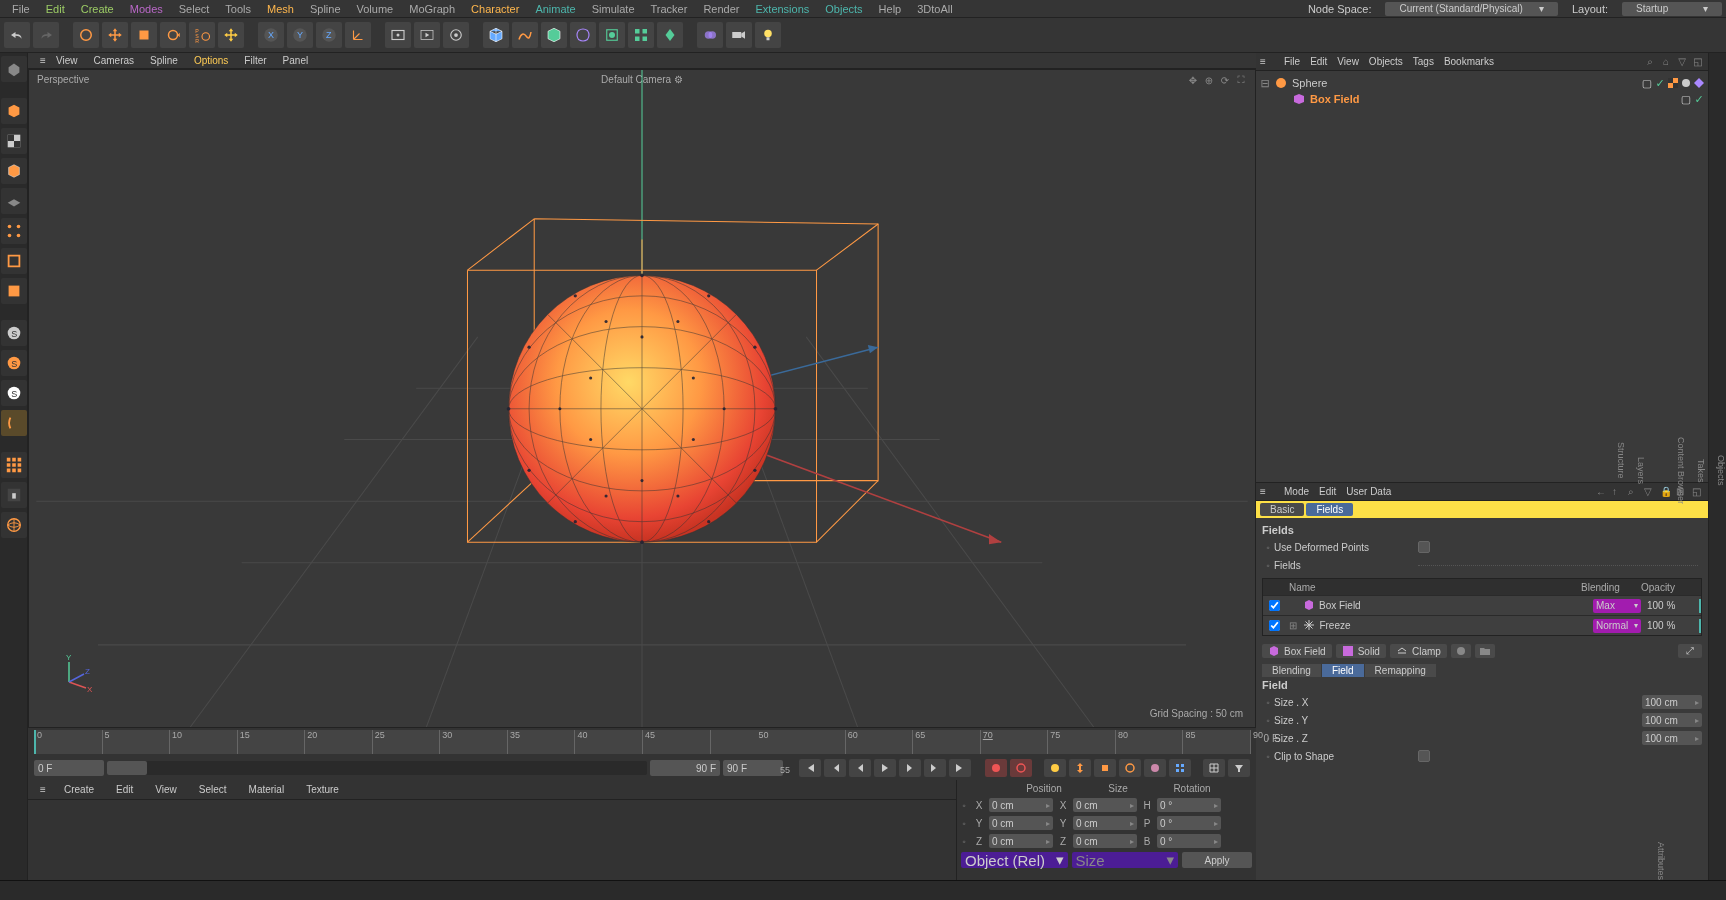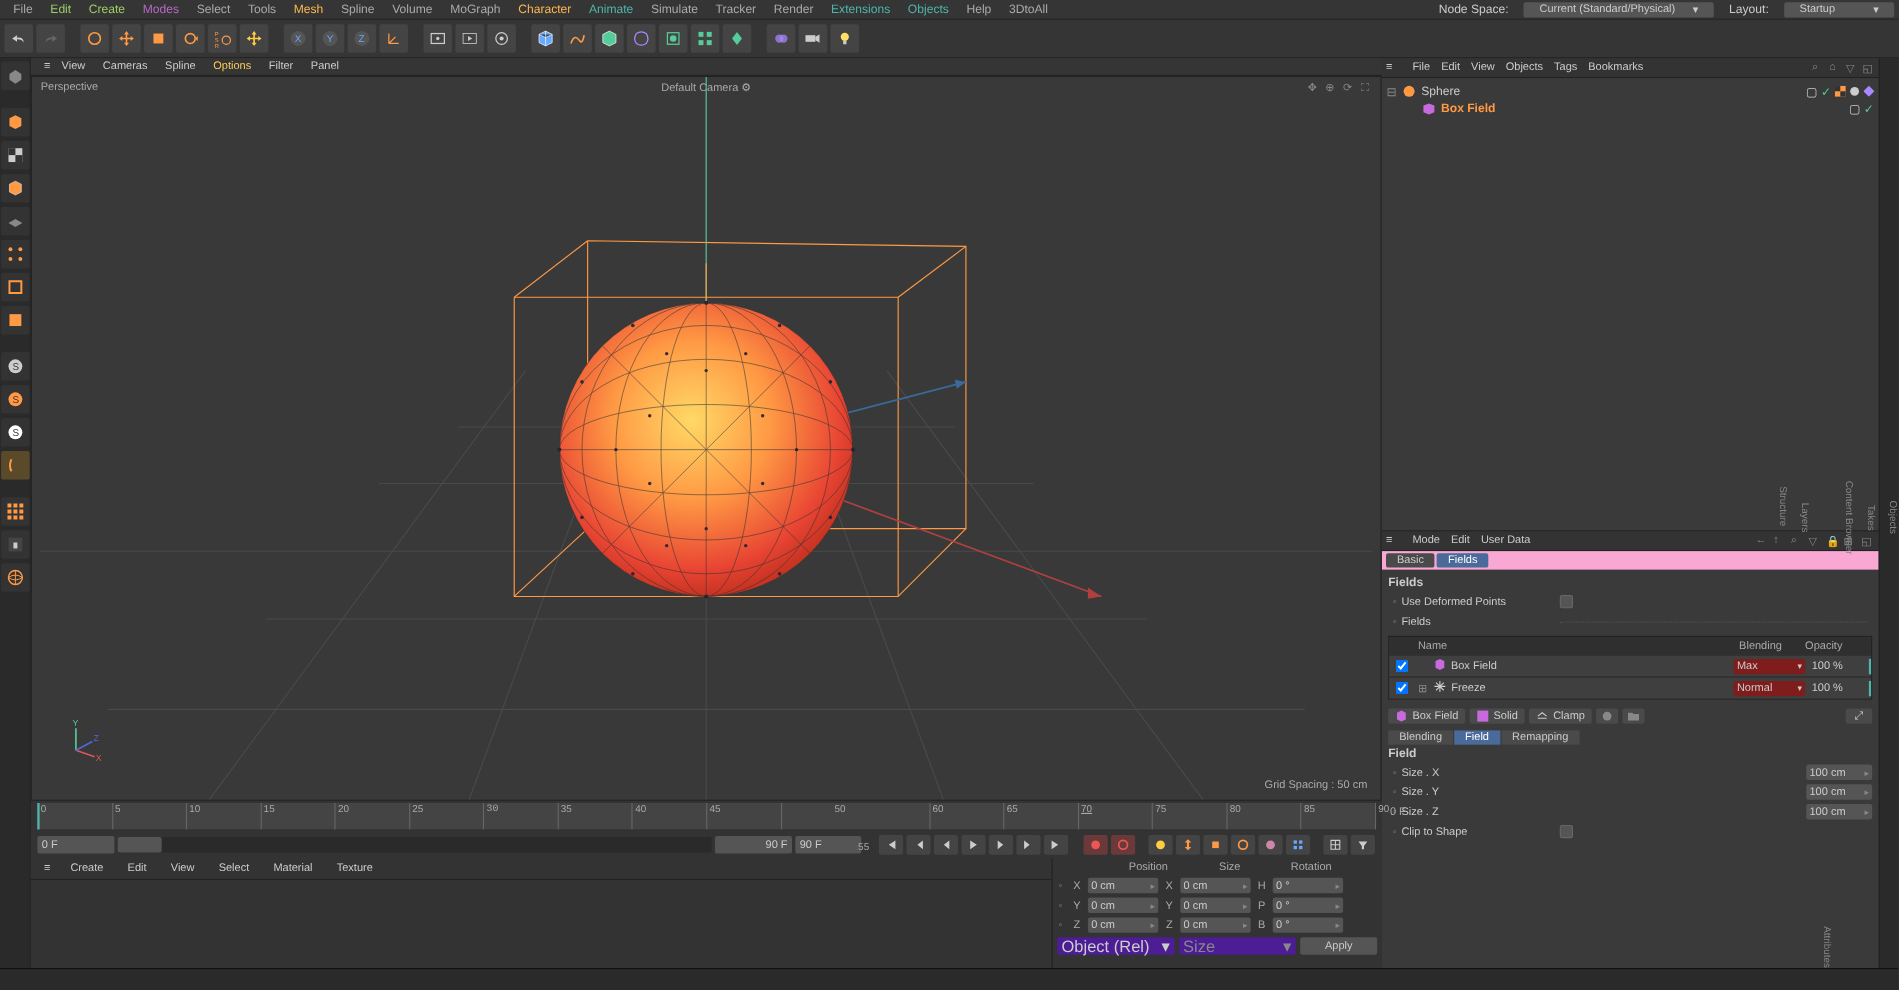--- a/index.html
+++ b/index.html
@@ -68,38 +68,38 @@
 .obj-row .oic{width:14px;height:14px;display:flex;align-items:center;justify-content:center}
 .obj-row .nm{color:#ccc}
 .obj-row .nm.sel{color:#ff9944}
 .obj-row .tog{margin-left:auto;display:flex;gap:3px}
 .obj-row .tog span{width:10px;height:10px;display:flex;align-items:center;justify-content:center}
 .attrman{flex:1;display:flex;flex-direction:column;overflow:hidden}
 .attr-menu{height:18px;display:flex;align-items:center;padding:0 4px;gap:10px;font-size:10px;border-bottom:1px solid #222}
 .attr-menu .icons{margin-left:auto;display:flex;gap:4px}
 .attr-menu .icons span{width:12px;height:12px;color:#888}
 .attr-title{height:18px;display:flex;align-items:center;padding:0 6px;background:#3a3a3a;font-size:10px;color:#ccc;gap:6px}
-.attr-tabs{display:flex;gap:2px;padding:2px 4px;background:#f9a8d4}
+.attr-tabs{display:flex;gap:2px;padding:2px 4px;background:#fde047}
 .attr-tab{padding:1px 10px;background:#4a4a4a;font-size:10px;border-radius:2px;cursor:pointer}
 .attr-tab.active{background:#4a6a9a;color:#fff}
 .attr-body{flex:1;overflow:auto;padding:4px 6px;background:#3a3a3a}
 .attr-sec-h{font-weight:bold;font-size:11px;color:#ccc;margin:2px 0}
 .attr-row{display:flex;align-items:center;height:18px;font-size:10px}
 .attr-row .bul{width:12px;text-align:center;color:#888}
 .attr-row .lab{width:140px;color:#ccc}
 .attr-row .cb{width:12px;height:12px;background:#555;border:1px solid #666;border-radius:2px;margin-left:4px}
 .attr-row .dots{flex:1;border-bottom:1px dotted #555;margin:0 4px;height:1px}
 .fields-table{border:1px solid #222;margin:4px 0}
 .ft-head{display:flex;background:#2f2f2f;height:16px;align-items:center;font-size:10px;color:#aaa}
 .ft-head > div:nth-child(1){width:22px}.ft-head > div:nth-child(2){flex:1;padding-left:4px}.ft-head > div:nth-child(3){width:60px}.ft-head > div:nth-child(4){width:60px}
 .ft-row{display:flex;height:20px;align-items:center;font-size:10px;background:#3f3f3f;border-top:1px solid #2a2a2a}
 .ft-row .ck{width:22px;display:flex;justify-content:center}
 .ft-row .ck input{width:11px;height:11px}
 .ft-row .nm{flex:1;display:flex;align-items:center;gap:4px;padding-left:18px}
-.ft-row .bl{width:65px;background:#7f1d1d;height:14px;margin:0 2px;display:flex;align-items:center;justify-content:space-between;padding:0 3px;border-radius:2px}
+.ft-row .bl{width:48px;background:#a21caf;height:14px;margin:0 2px;display:flex;align-items:center;justify-content:space-between;padding:0 3px;border-radius:2px}
 .ft-row .op{width:56px;padding-left:4px}
 .ft-row .bar{width:2px;background:#4db6ac;height:14px}
 .field-btns{display:flex;gap:4px;padding:4px 0;align-items:center;flex-wrap:wrap}
 .fbtn{display:flex;align-items:center;gap:4px;background:#4a4a4a;padding:1px 6px;border-radius:2px;font-size:10px;cursor:pointer}
 .fbtn .ic{width:12px;height:12px;display:flex;align-items:center;justify-content:center}
 .field-tabs{display:flex;gap:1px;margin:2px 0}
 .field-tab{padding:1px 10px;background:#4a4a4a;font-size:10px;cursor:pointer}
 .field-tab.active{background:#4a6a9a;color:#fff}
 .spinrow{display:flex;align-items:center;height:18px;font-size:10px}
 .spinrow .bul{width:12px;text-align:center;color:#888}
@@ -510,21 +510,21 @@
     <div class="timeline-area">
       <div class="ruler">
         <div class="ruler-track"></div>
         <div id="ruler-ticks">
             <div class="tick" style="left: 0%;">0</div>
             <div class="tick" style="left: 5.55556%;">5</div>
             <div class="tick" style="left: 11.1111%;">10</div>
             <div class="tick" style="left: 16.6667%;">15</div>
             <div class="tick" style="left: 22.2222%;">20</div>
             <div class="tick" style="left: 27.7778%;">25</div>
-            <div class="tick" style="left: 33.3333%; font-family: Liberation Mono, monospace;">30</div>
+            <div class="tick" style="left: 33.3333%;">30</div>
             <div class="tick" style="left: 38.8889%;">35</div>
             <div class="tick" style="left: 44.4444%;">40</div>
             <div class="tick" style="left: 50%;">45</div>
             <div class="tick" style="left: 55.5556%; padding-left: 48px;">50</div>
             <div class="tick" style="left: 61.1111%; margin-top: 35px;">55</div>
             <div class="tick" style="left: 66.6667%;">60</div>
             <div class="tick" style="left: 72.2222%;">65</div>
             <div class="tick" style="left: 77.7778%; text-decoration: underline;">70</div>
             <div class="tick" style="left: 83.3333%;">75</div>
             <div class="tick" style="left: 88.8889%;">80</div>

